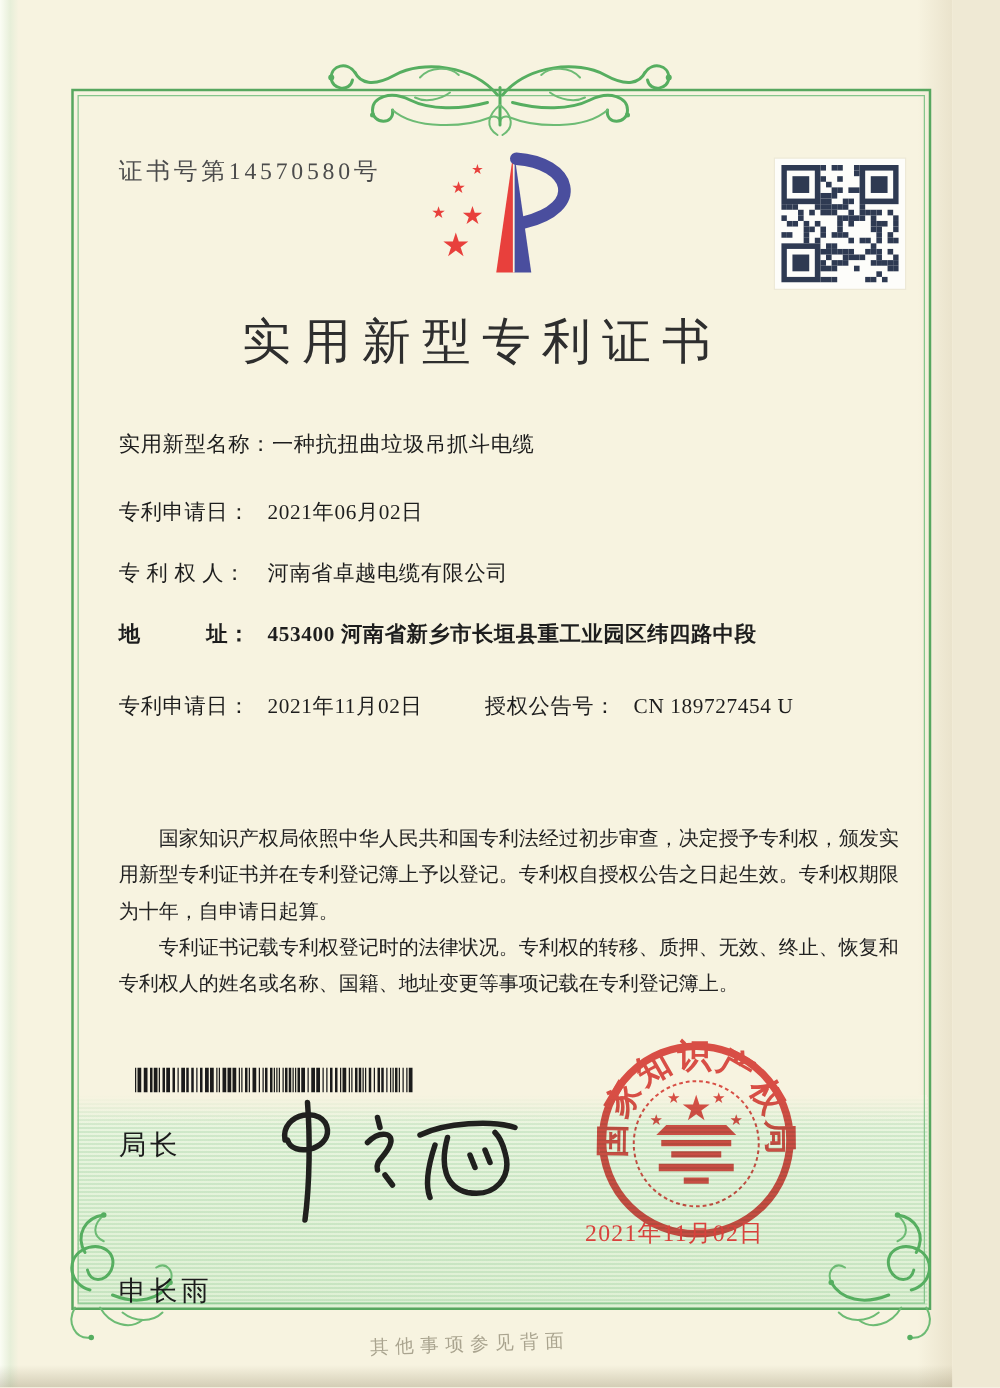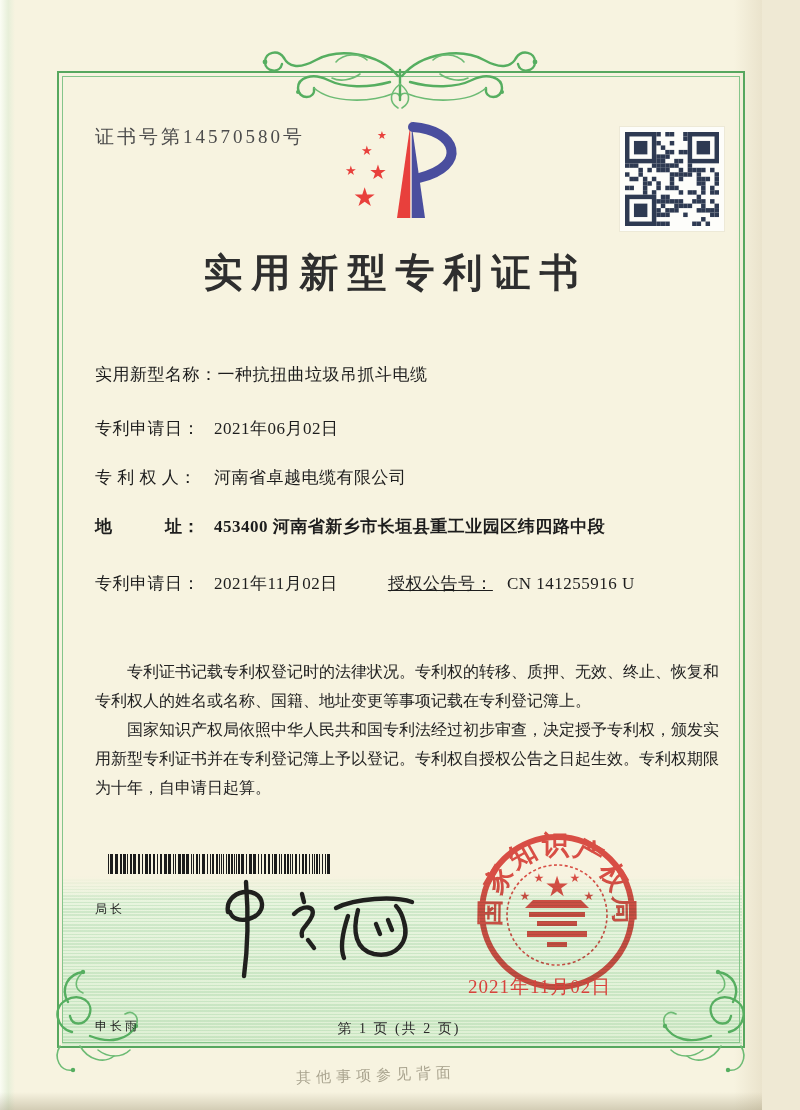--- a/index.html
+++ b/index.html
@@ -26,39 +26,39 @@
   .frame{position:absolute;left:57px;top:71px;width:684px;height:973px;
     border:2px solid #57a75f;}
   .frame-inner{position:absolute;inset:3px;border:1px solid #85c58b;}
 
   .ornament{position:absolute;pointer-events:none;}
   .orn-stroke{fill:none;stroke:#56ae60;stroke-width:2.4;stroke-linecap:round;}
   .orn-stroke-thin{fill:none;stroke:#6dbb74;stroke-width:1.6;stroke-linecap:round;}
 
   .cert-no{position:absolute;left:95px;top:124px;font-size:19px;color:#4c4c4c;letter-spacing:3px;}
 
-  .title{position:absolute;left:49px;top:246px;width:684px;text-align:center;
-    font-size:39px;font-weight:700;color:#2e2e2e;letter-spacing:9px;padding-left:9px;box-sizing:border-box;}
-
-  .fields{position:absolute;left:95px;top:363px;width:640px;font-size:17px;color:#1d1d1d;}
+  .title{position:absolute;left:39px;top:246px;width:684px;text-align:center;
+    font-size:39px;font-weight:400;color:#2e2e2e;letter-spacing:9px;padding-left:9px;box-sizing:border-box;}
+
+  .fields{position:absolute;left:95px;top:344px;width:640px;font-size:17px;color:#1d1d1d;}
   .fields .row{white-space:nowrap;letter-spacing:0.5px;}
   .fields .lab{display:inline-block;min-width:119px;}
   .fields .row:nth-child(1){margin-bottom:31px;}
   .fields .row:nth-child(2){margin-bottom:26px;}
   .fields .row:nth-child(3){margin-bottom:26px;}
   .fields .row:nth-child(4){margin-bottom:34px;font-weight:bold;}
   .fields .row:nth-child(5){margin-bottom:40px;}
   .fields .row:nth-child(6){margin-bottom:5px;}
-  .fields .lab2{margin-left:50px;text-decoration:underline;}
+  .fields .lab2{margin-left:50px;}
 
   .body-text{position:absolute;left:95px;top:657px;width:624px;font-size:16px;
     line-height:29px;color:#222;text-align:justify;}
   .body-text p{margin:0;text-indent:2em;}
 
-  .official{position:absolute;left:95px;color:#1c1c1c;font-size:12px;letter-spacing:3px;}
+  .official{position:absolute;left:95px;color:#1c1c1c;font-size:22px;letter-spacing:3px;}
   .official.t1{top:901px;}
   .official.t2{top:980px;margin-top:38px;}
 
   .seal-date{position:absolute;left:468px;top:974px;font-size:19px;color:#d8423c;letter-spacing:1px;font-weight:500;}
 
   .footer-page{position:absolute;left:57px;top:1020px;width:684px;text-align:center;
     font-size:14px;color:#2b2b2b;letter-spacing:2px;}
 
   .back-note{position:absolute;left:296px;top:1066px;font-size:15px;color:#97917c;
     letter-spacing:5px;transform:rotate(-2deg);opacity:0.8;}
@@ -297,27 +297,27 @@
     <div class="row">
       <span class="lab">专利申请日：</span><span class="val">2021年06月02日</span>
     </div>
     <div class="row">
       <span class="lab">专 利 权 人：</span><span class="val">河南省卓越电缆有限公司</span>
     </div>
     <div class="row">
       <span class="lab">地　　　址：</span><span class="val">453400 河南省新乡市长垣县重工业园区纬四路中段</span>
     </div>
     <div class="row">
-      <span class="lab">专利申请日：</span><span class="val">2021年11月02日</span><span class="lab lab2">授权公告号：</span><span class="val">CN 141255916 U</span>
+      <span class="lab">专利申请日：</span><span class="val">2021年11月02日</span><span class="lab lab2">授权公告号：</span><span class="val">CN 189727454 U</span>
     </div>
   </div>
 
   <div class="body-text">
+    <p>国家知识产权局依照中华人民共和国专利法经过初步审查，决定授予专利权，颁发实用新型专利证书并在专利登记簿上予以登记。专利权自授权公告之日起生效。专利权期限为十年，自申请日起算。</p>
     <p>专利证书记载专利权登记时的法律状况。专利权的转移、质押、无效、终止、恢复和专利权人的姓名或名称、国籍、地址变更等事项记载在专利登记簿上。</p>
-    <p>国家知识产权局依照中华人民共和国专利法经过初步审查，决定授予专利权，颁发实用新型专利证书并在专利登记簿上予以登记。专利权自授权公告之日起生效。专利权期限为十年，自申请日起算。</p>
   </div>
 
   <svg class="barcode" viewBox="0 0 228 20" preserveAspectRatio="none" fill="#1b1b1b">
     <g id="barcode-bars">
         <rect x="2" y="0" width="1" height="20"></rect>
         <rect x="4" y="0" width="3" height="20"></rect>
         <rect x="9" y="0" width="3" height="20"></rect>
         <rect x="14" y="0" width="2" height="20"></rect>
         <rect x="17" y="0" width="3" height="20"></rect>
         <rect x="21" y="0" width="1" height="20"></rect>
@@ -418,18 +418,17 @@
       <polygon points="68,96 132,96 124,88 76,88"></polygon>
       <rect x="72" y="100" width="56" height="5"></rect>
       <rect x="80" y="109" width="40" height="5"></rect>
       <rect x="70" y="119" width="60" height="6"></rect>
       <rect x="90" y="130" width="20" height="5"></rect>
     </g>
   </svg>
 
   <div class="seal-date">2021年11月02日</div>
 
-  <div class="footer-page">第 1 页 (共 2 页)</div>
 
   <div class="back-note">其他事项参见背面</div>
 
   <div class="edge-bottom"></div>
 </div>
 
 </body></html>

